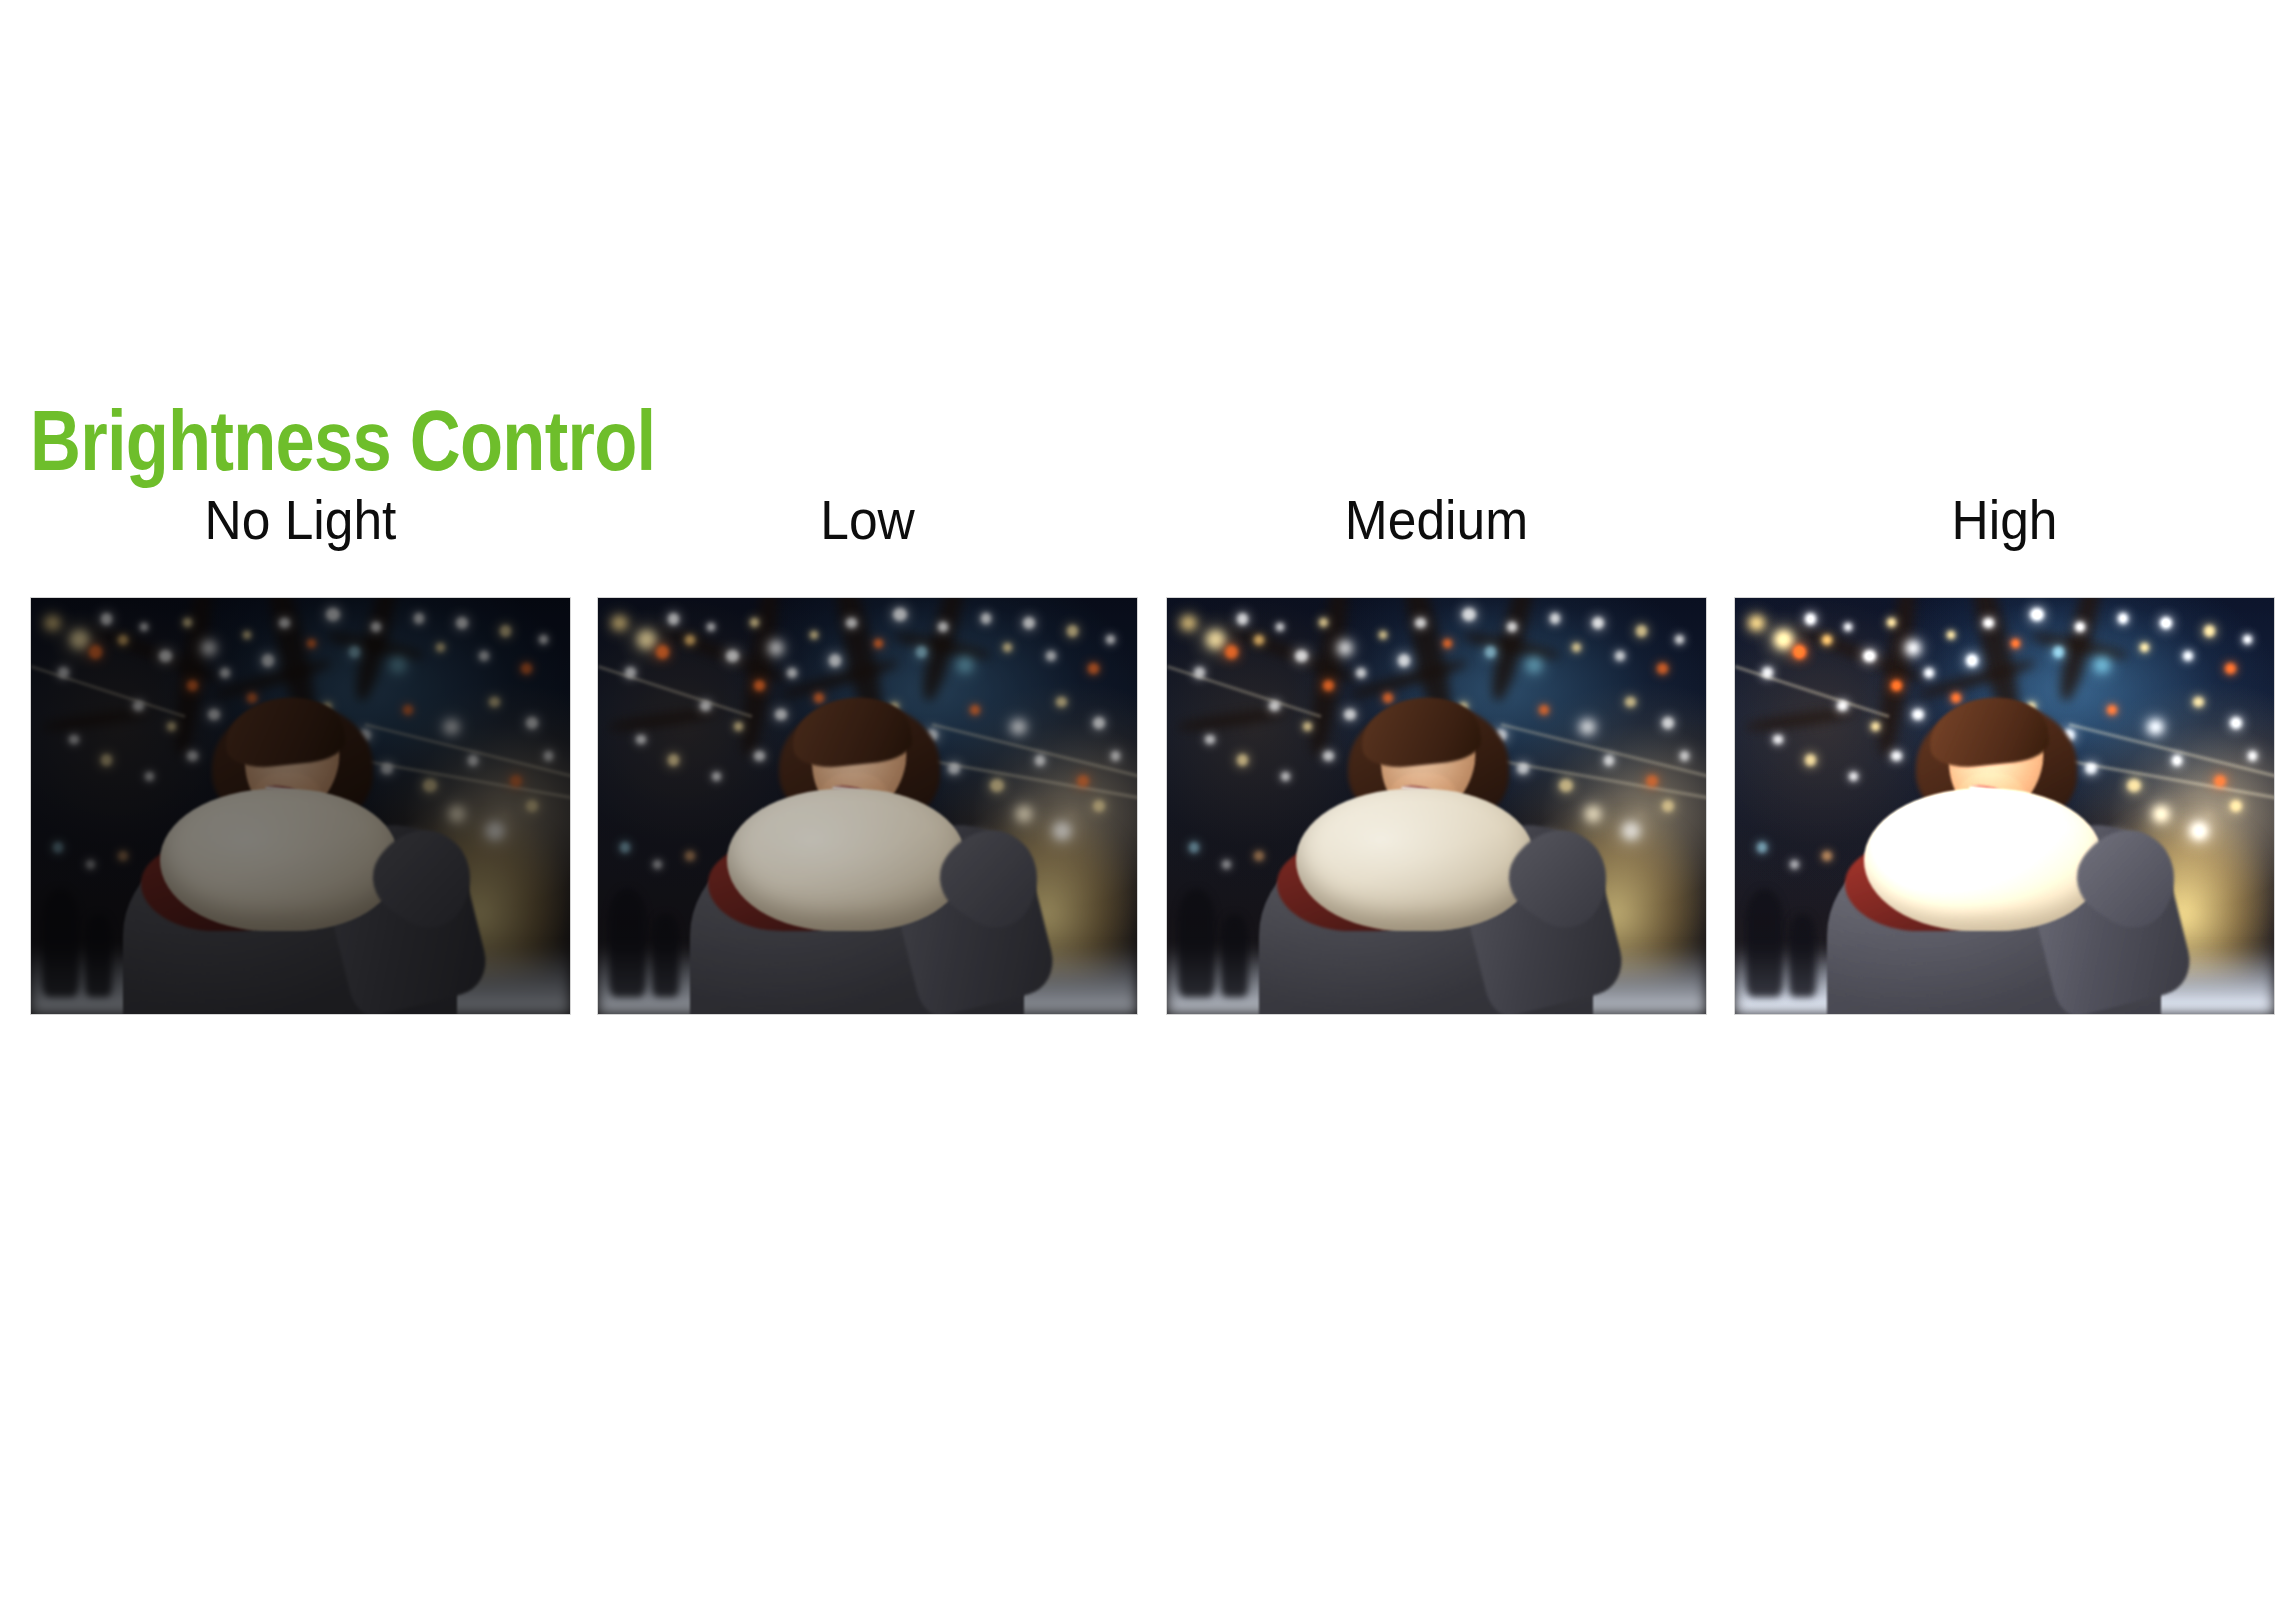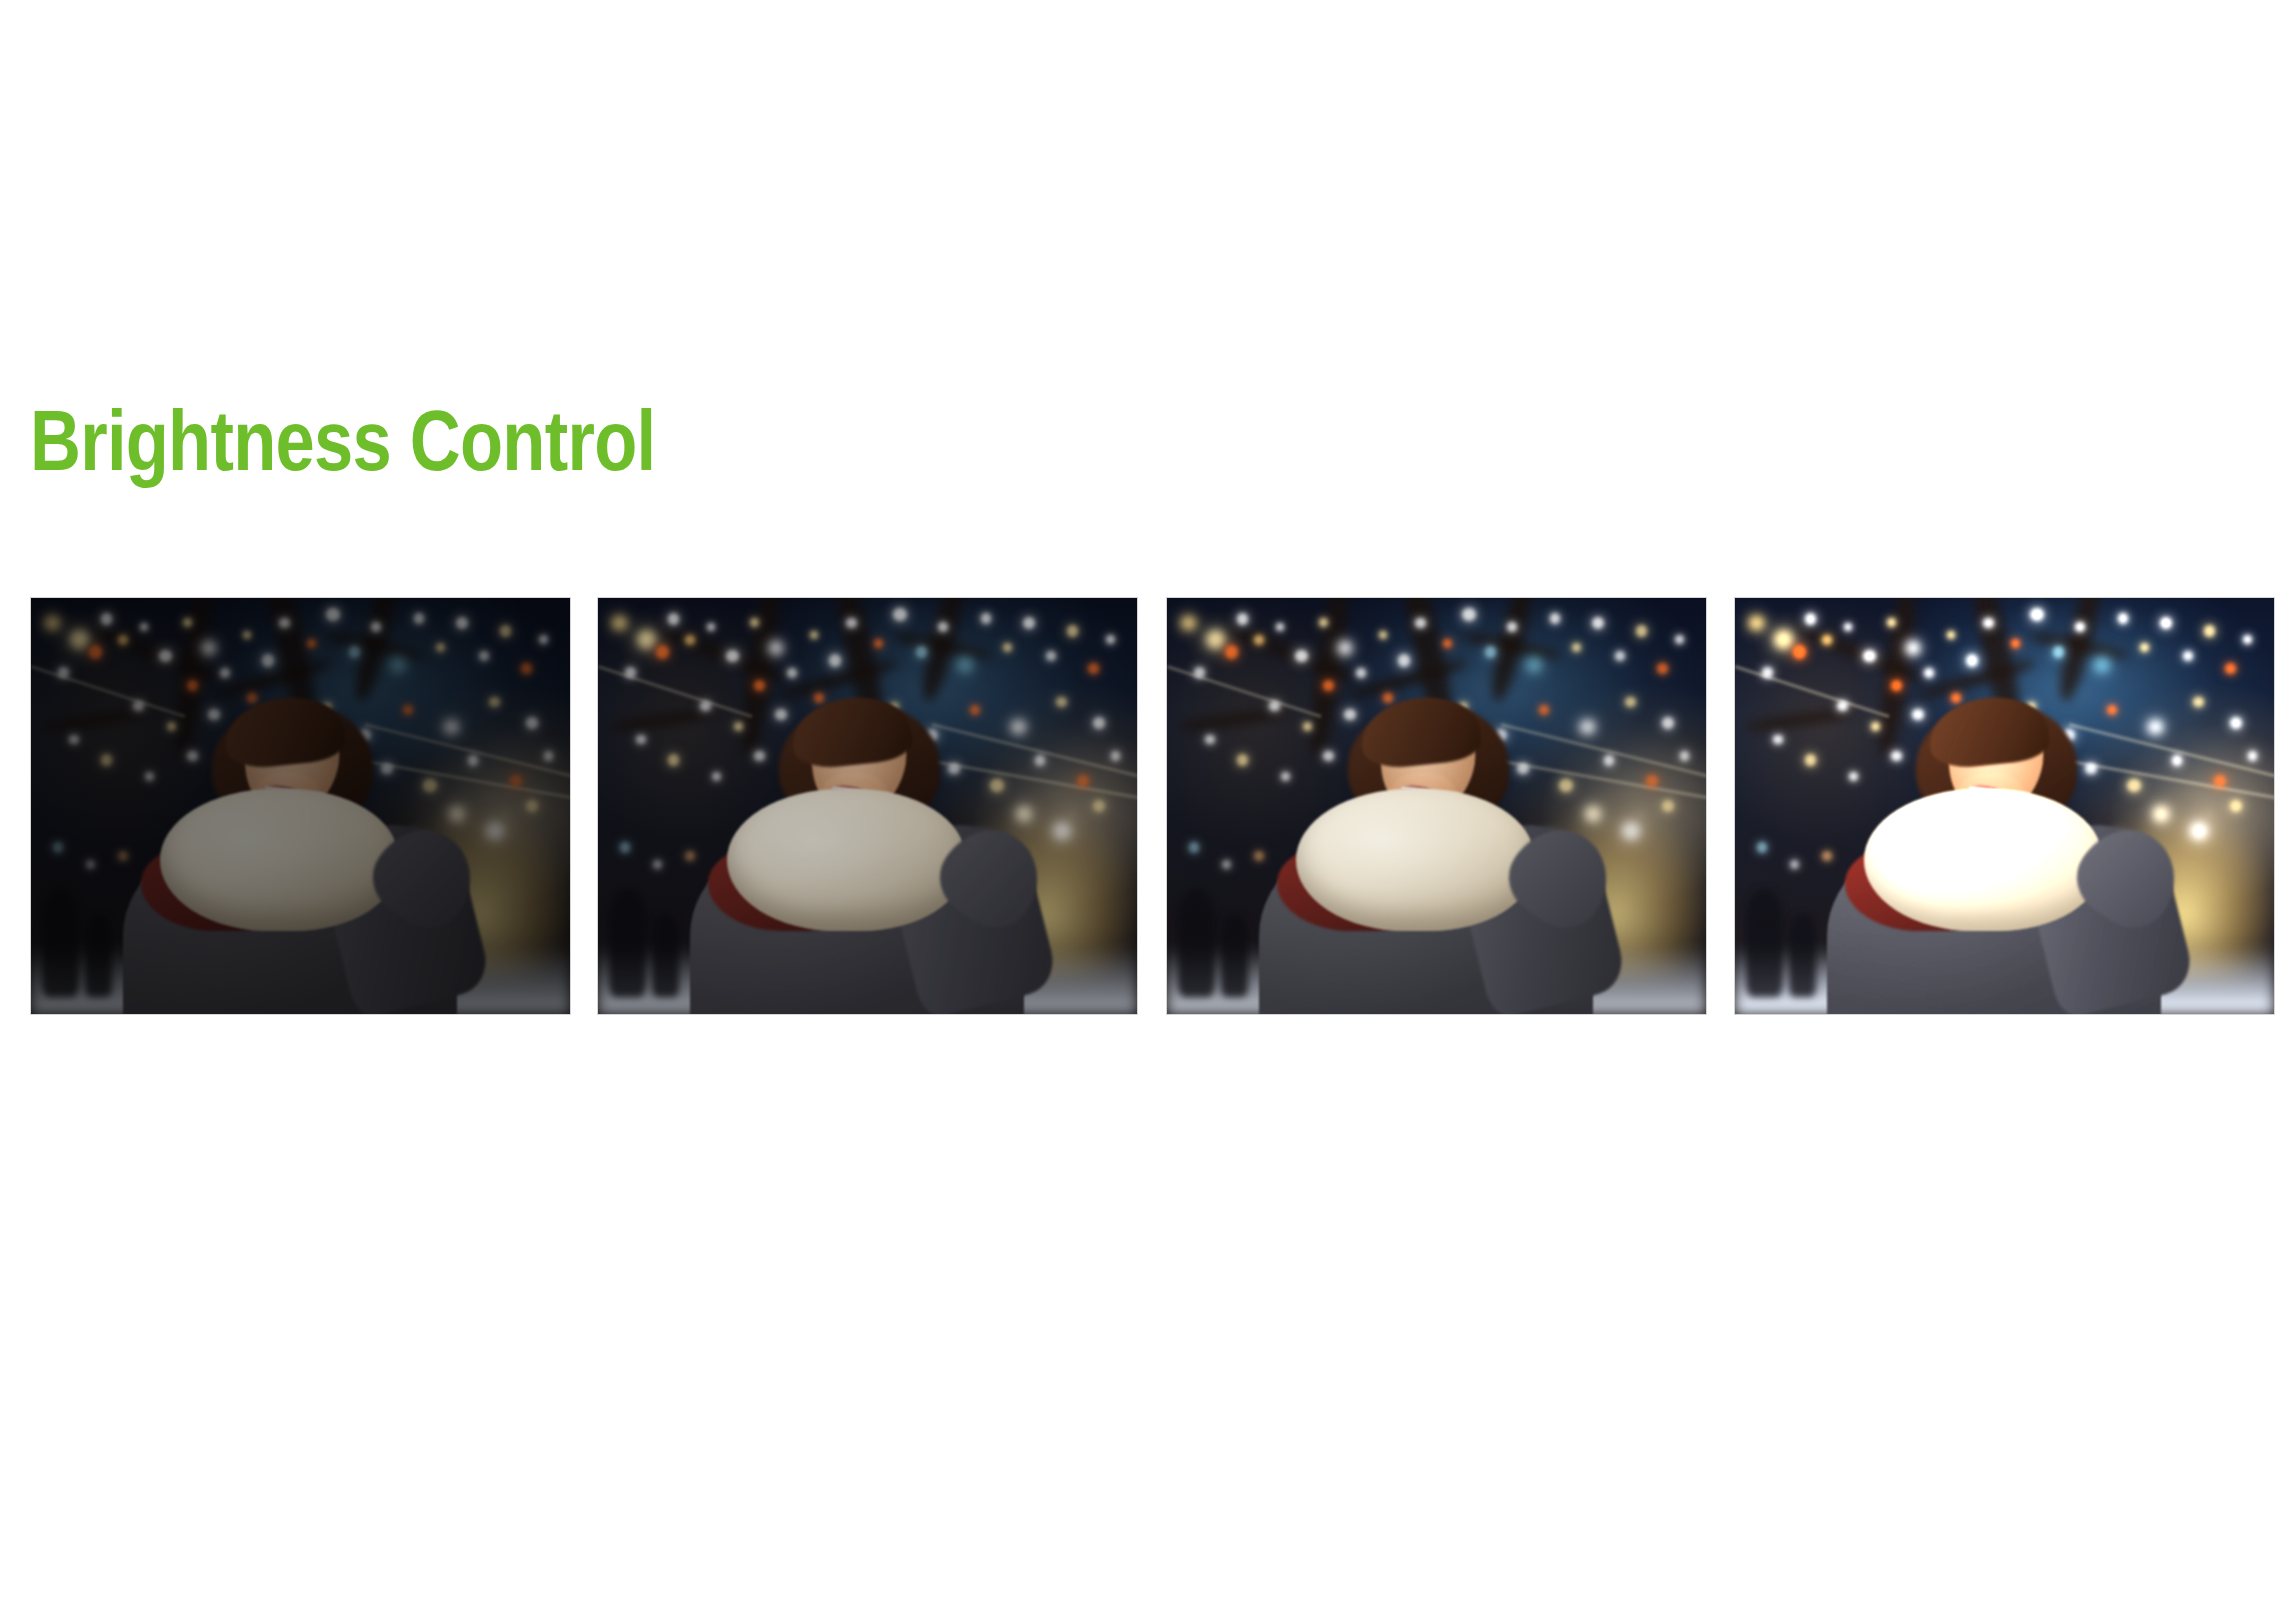--- a/index.html
+++ b/index.html
@@ -277,20 +277,26 @@
     filter: blur(3.6px);
   }
 </style>
 </head>
 <body>
 
 <div id="slide" style="background: rgb(255, 255, 255);">
 
   <h1 id="slide-title" style="color: rgb(110, 190, 43);">Brightness Control</h1>
 
+  <div class="label-row">
+    <div class="panel-label" style="left: 32px; width: 537px; color: rgb(13, 13, 13);">No Light</div>
+    <div class="panel-label" style="left: 599px; width: 537px; color: rgb(13, 13, 13);">Low</div>
+    <div class="panel-label" style="left: 1168px; width: 537px; color: rgb(13, 13, 13);">Medium</div>
+    <div class="panel-label" style="left: 1736px; width: 537px; color: rgb(13, 13, 13);">High</div>
+  </div>
 
   <div class="panel-row">
     <div class="panel" style="left: 31px; top: 0px; width: 539px; height: 416px;">
         <div class="photo" style="filter: brightness(0.52) saturate(0.9824);">
           <div class="sky"></div>
           <div class="branch" style="left: 28%; top: -4%; width: 4%; height: 42%; transform: rotate(8deg);"></div>
           <div class="branch" style="left: 46%; top: -6%; width: 5%; height: 38%; transform: rotate(-12deg);"></div>
           <div class="branch" style="left: 62%; top: -5%; width: 4%; height: 30%; transform: rotate(14deg);"></div>
           <div class="branch" style="left: 10%; top: 12%; width: 26%; height: 3%; transform: rotate(22deg);"></div>
           <div class="branch" style="left: 34%; top: 18%; width: 22%; height: 3%; transform: rotate(-16deg);"></div>

